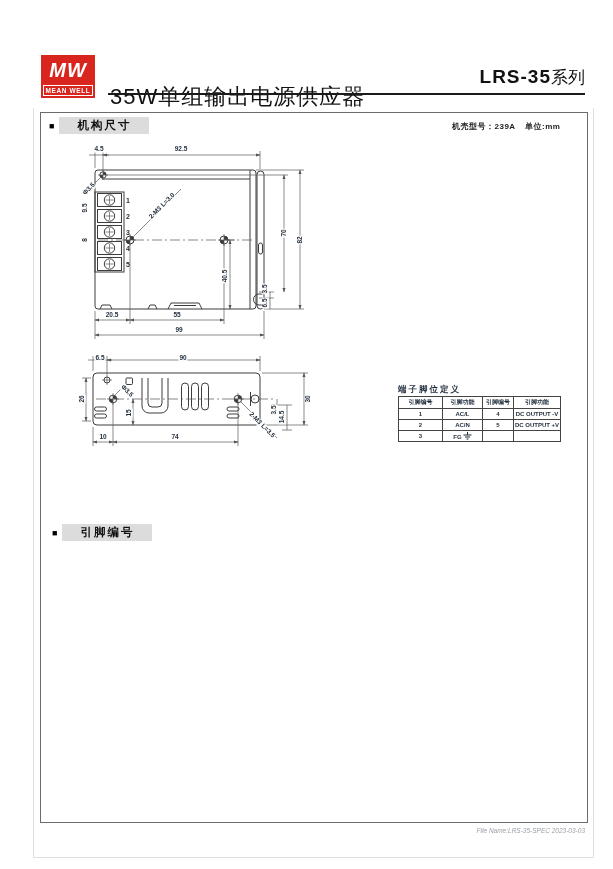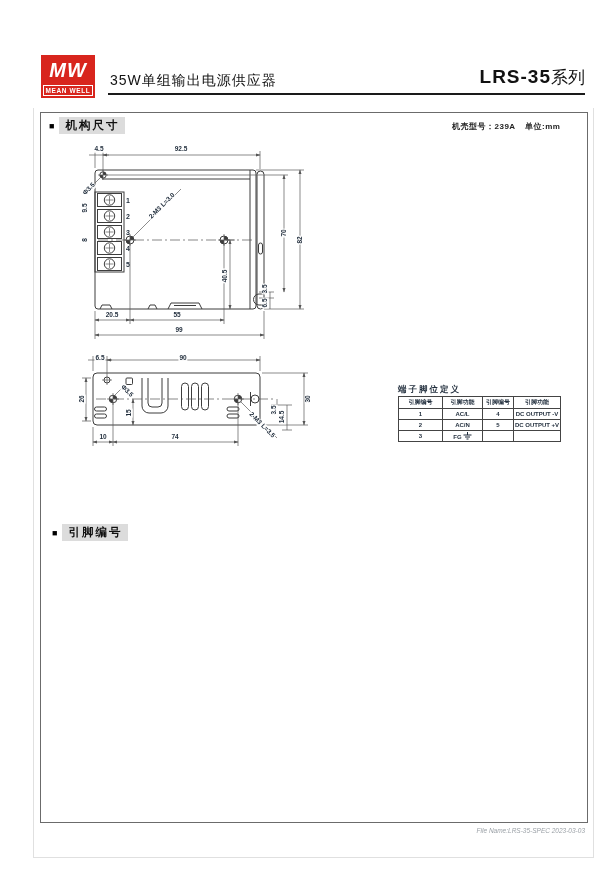--- a/index.html
+++ b/index.html
@@ -8,30 +8,30 @@
   
   #page-edge{position:absolute;left:33px;top:108px;width:559px;height:749px;
     border-left:1px solid #e0e0e0;border-right:1px solid #e0e0e0;border-bottom:1px solid #e0e0e0;}
   
   #logo{position:absolute;left:41px;top:55px;width:54px;height:43px;background:#d8251d;
         display:flex;flex-direction:column;justify-content:flex-end;}
   #logo .mw{flex:1;display:flex;align-items:center;justify-content:center;
         color:#fff;font-weight:bold;font-style:italic;font-size:20px;letter-spacing:1px;}
   #logo .brand{margin:0 2px 2px 2px;border:1px solid #fff;color:#fff;font-size:6.5px;
         font-weight:bold;text-align:center;letter-spacing:.6px;padding:1px 0;}
-  #title{position:absolute;left:110px;top:72px;font-size:14px;font-weight:500;letter-spacing:1px;}
+  #title{position:absolute;left:110px;top:82px;font-size:22px;font-weight:500;letter-spacing:1px;}
   #series{position:absolute;right:28px;top:66px;white-space:nowrap;}
   #series .s1{font-size:19px;font-weight:bold;letter-spacing:1px;margin-top:48px;}
   #series .s2{font-size:17px;font-weight:500;}
   #head-rule{position:absolute;left:108px;top:93px;width:477px;height:2px;background:#1a1a1a;}
   
   #content-box{position:absolute;left:40px;top:112px;width:546px;height:709px;border:1px solid #6b6b6b;}
   .section-head{position:absolute;display:flex;align-items:center;gap:5px;}
   .section-head .sq{font-size:9px;color:#000;}
-  .section-head .txt{font-size:11.5px;font-weight:bold;background:#dcdcdc;padding:1px 6px;letter-spacing:2px;}
+  .section-head .txt{font-size:11.5px;font-weight:bold;background:#dcdcdc;padding:1px 18px;letter-spacing:2px;}
   .meta{position:absolute;font-size:8px;font-weight:bold;color:#222;letter-spacing:.5px;margin-left:48px;}
   
   .drawing{position:absolute;}
   .dim{position:absolute;font-size:6.5px;font-weight:bold;color:#1e2b3a;white-space:nowrap;
        background:rgba(255,255,255,.92);padding:0 1px;line-height:1;
        transform:translate(-50%,-50%);}
   .dim.rot{transform:translate(-50%,-50%) rotate(-90deg);}
   .dim.diag-up{transform:translate(-50%,-50%) rotate(-45deg);}
   .dim.diag-dn{transform:translate(-50%,-50%) rotate(45deg);}
   .dim.tnum{background:transparent;font-size:7px;}

